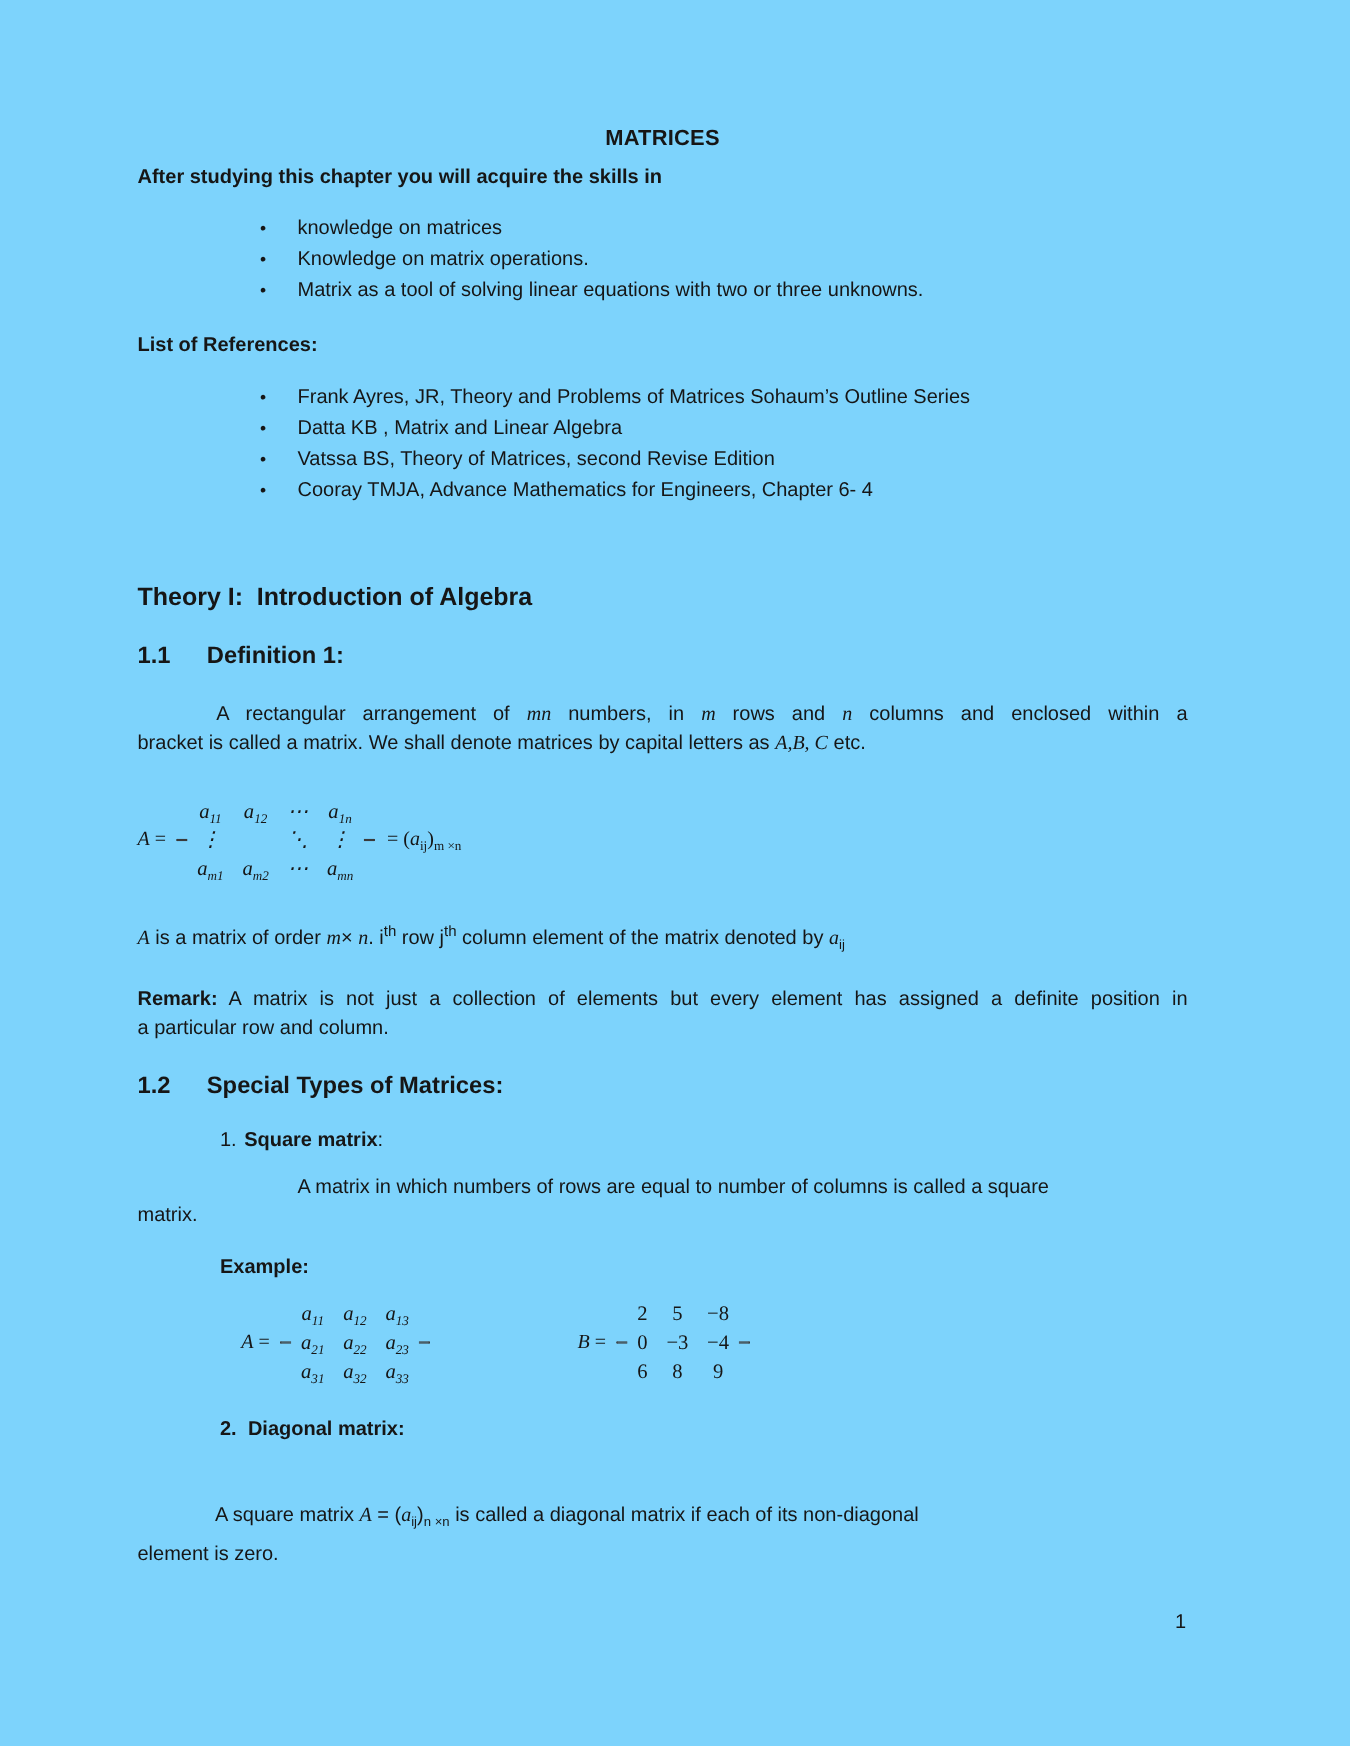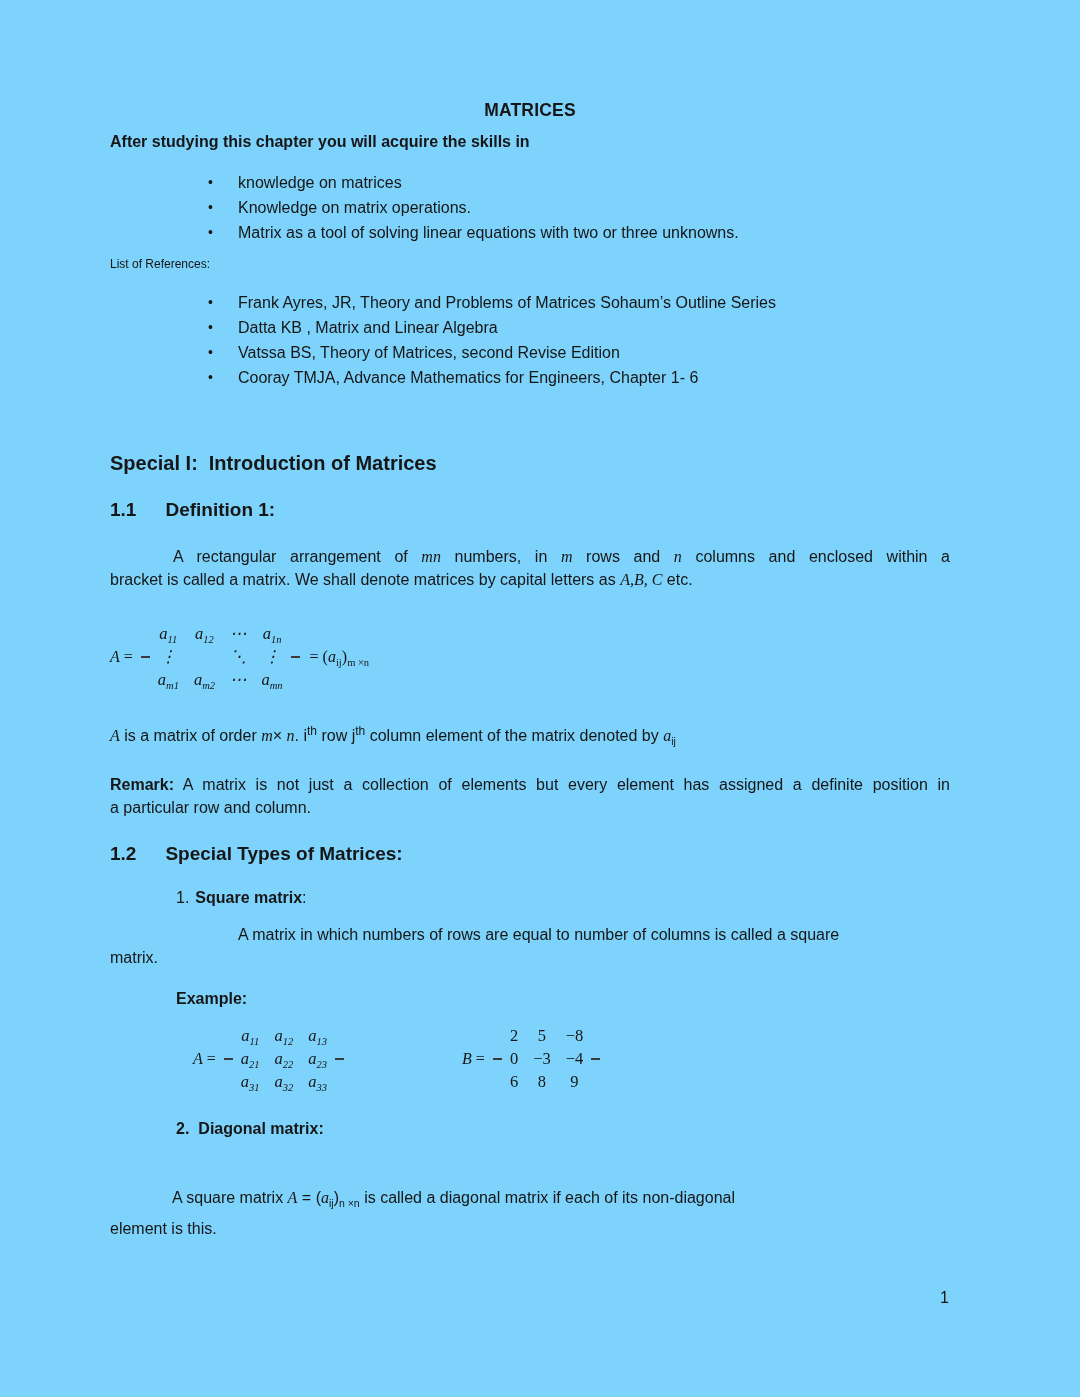--- a/index.html
+++ b/index.html
@@ -3,21 +3,21 @@
 <meta charset="utf-8">
 <style>
   * { margin:0; padding:0; box-sizing:border-box; }
   html,body { background:#e9e9e9; }
   body { font-family:"Liberation Sans","DejaVu Sans",sans-serif; color:#161616; }
   .page { position:relative; width:1080px; height:1397px; margin:0 auto; background:#7dd3fc;
           padding:100px 130px 0 110px; overflow:hidden; }
 
   .title { text-align:center; font-weight:bold; font-size:17.5px; letter-spacing:0.2px; }
   .h-skills { margin-top:12px; font-size:16px; font-weight:bold; }
-  .h-refs   { margin-top:12px; font-size:12px; font-weight:normal; }
+  .h-refs   { margin-top:23px; font-size:16px; font-weight:bold; }
 
   ul.list { list-style:none; margin-top:19px; }
   ul.list li { display:flex; padding-left:98px; line-height:25px; font-size:16px; }
   ul.list .bullet { width:30px; flex:none; font-size:14px; }
 
   .chapter { margin-top:62px; font-size:20px; font-weight:bold; }
   .chapter .part2 { margin-left:11px; }
 
   .section { font-size:19px; font-weight:bold; }
   .s11 { margin-top:24px; }
@@ -103,26 +103,26 @@
     <li>
       <span class="bullet">•</span>
       <span>Datta KB , Matrix and Linear Algebra</span>
     </li>
     <li>
       <span class="bullet">•</span>
       <span>Vatssa BS, Theory of Matrices, second Revise Edition</span>
     </li>
     <li>
       <span class="bullet">•</span>
-      <span>Cooray TMJA, Advance Mathematics for Engineers, Chapter 1- 6</span>
+      <span>Cooray TMJA, Advance Mathematics for Engineers, Chapter 6- 4</span>
     </li>
   </ul>
 
   <h2 class="chapter">
-    <span>Special I:</span><span class="part2">Introduction of Matrices</span>
+    <span>Theory I:</span><span class="part2">Introduction of Algebra</span>
   </h2>
 
   <h3 class="section s11">
     <span class="num">1.1</span><span>Definition 1:</span>
   </h3>
 
   <div class="para def-para">
     <div class="jline ind63">A rectangular arrangement of <i>mn</i> numbers, in <i>m</i> rows and <i>n</i> columns and enclosed within a</div>
     <div>bracket is called a matrix. We shall denote matrices by capital letters as <i>A,B, C</i> etc.</div>
   </div>
@@ -212,18 +212,18 @@
       </span>
     </span>
   </div>
 
   <p class="item diag-item">
     <b>2.</b><b class="ml8">Diagonal matrix</b><b>:</b>
   </p>
 
   <div class="para diag-body">
     <div class="ind62">A square matrix <i>A</i> = (<i>a</i><sub>ij</sub>)<sub>n ×n</sub> is called a diagonal matrix if each of its non-diagonal</div>
-    <div class="line2">element is this.</div>
+    <div class="line2">element is zero.</div>
   </div>
 
   <span class="page-num">1</span>
 
 </div>
 
 </body></html>

